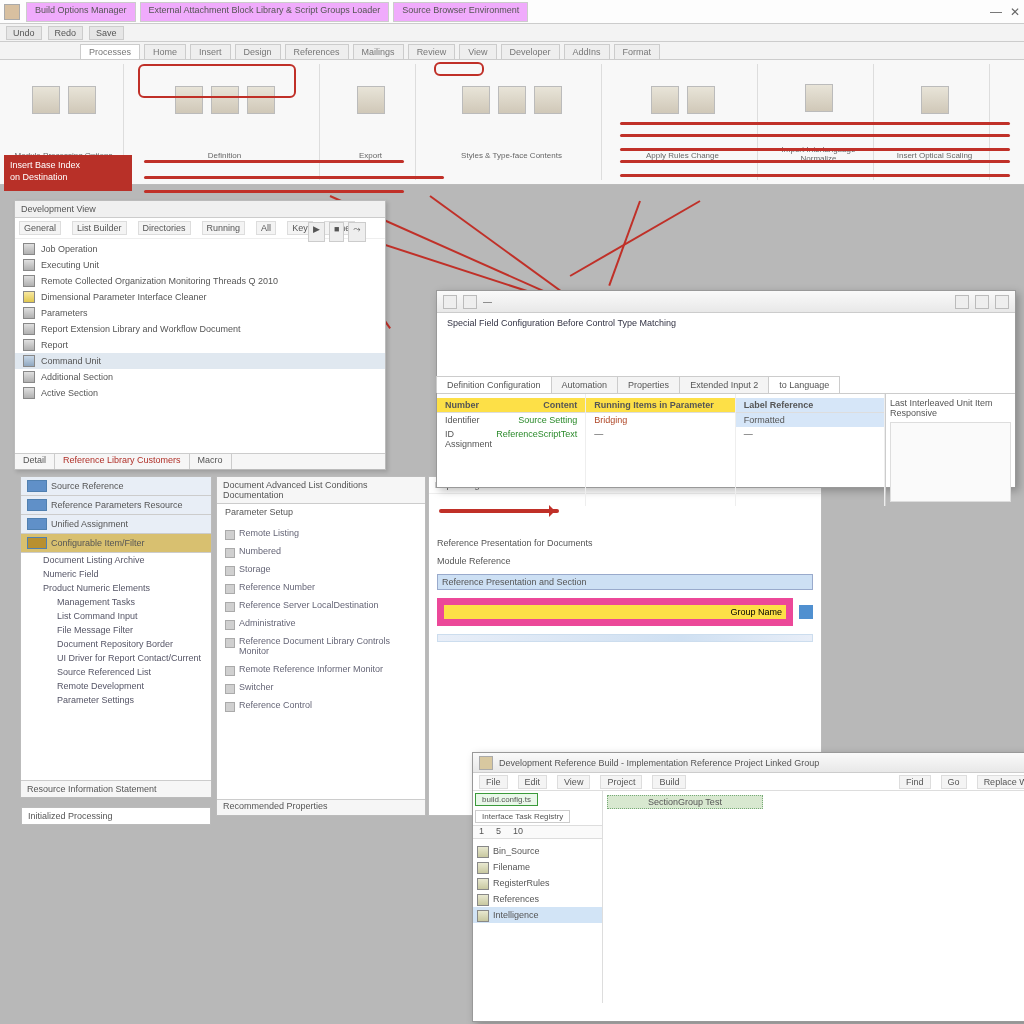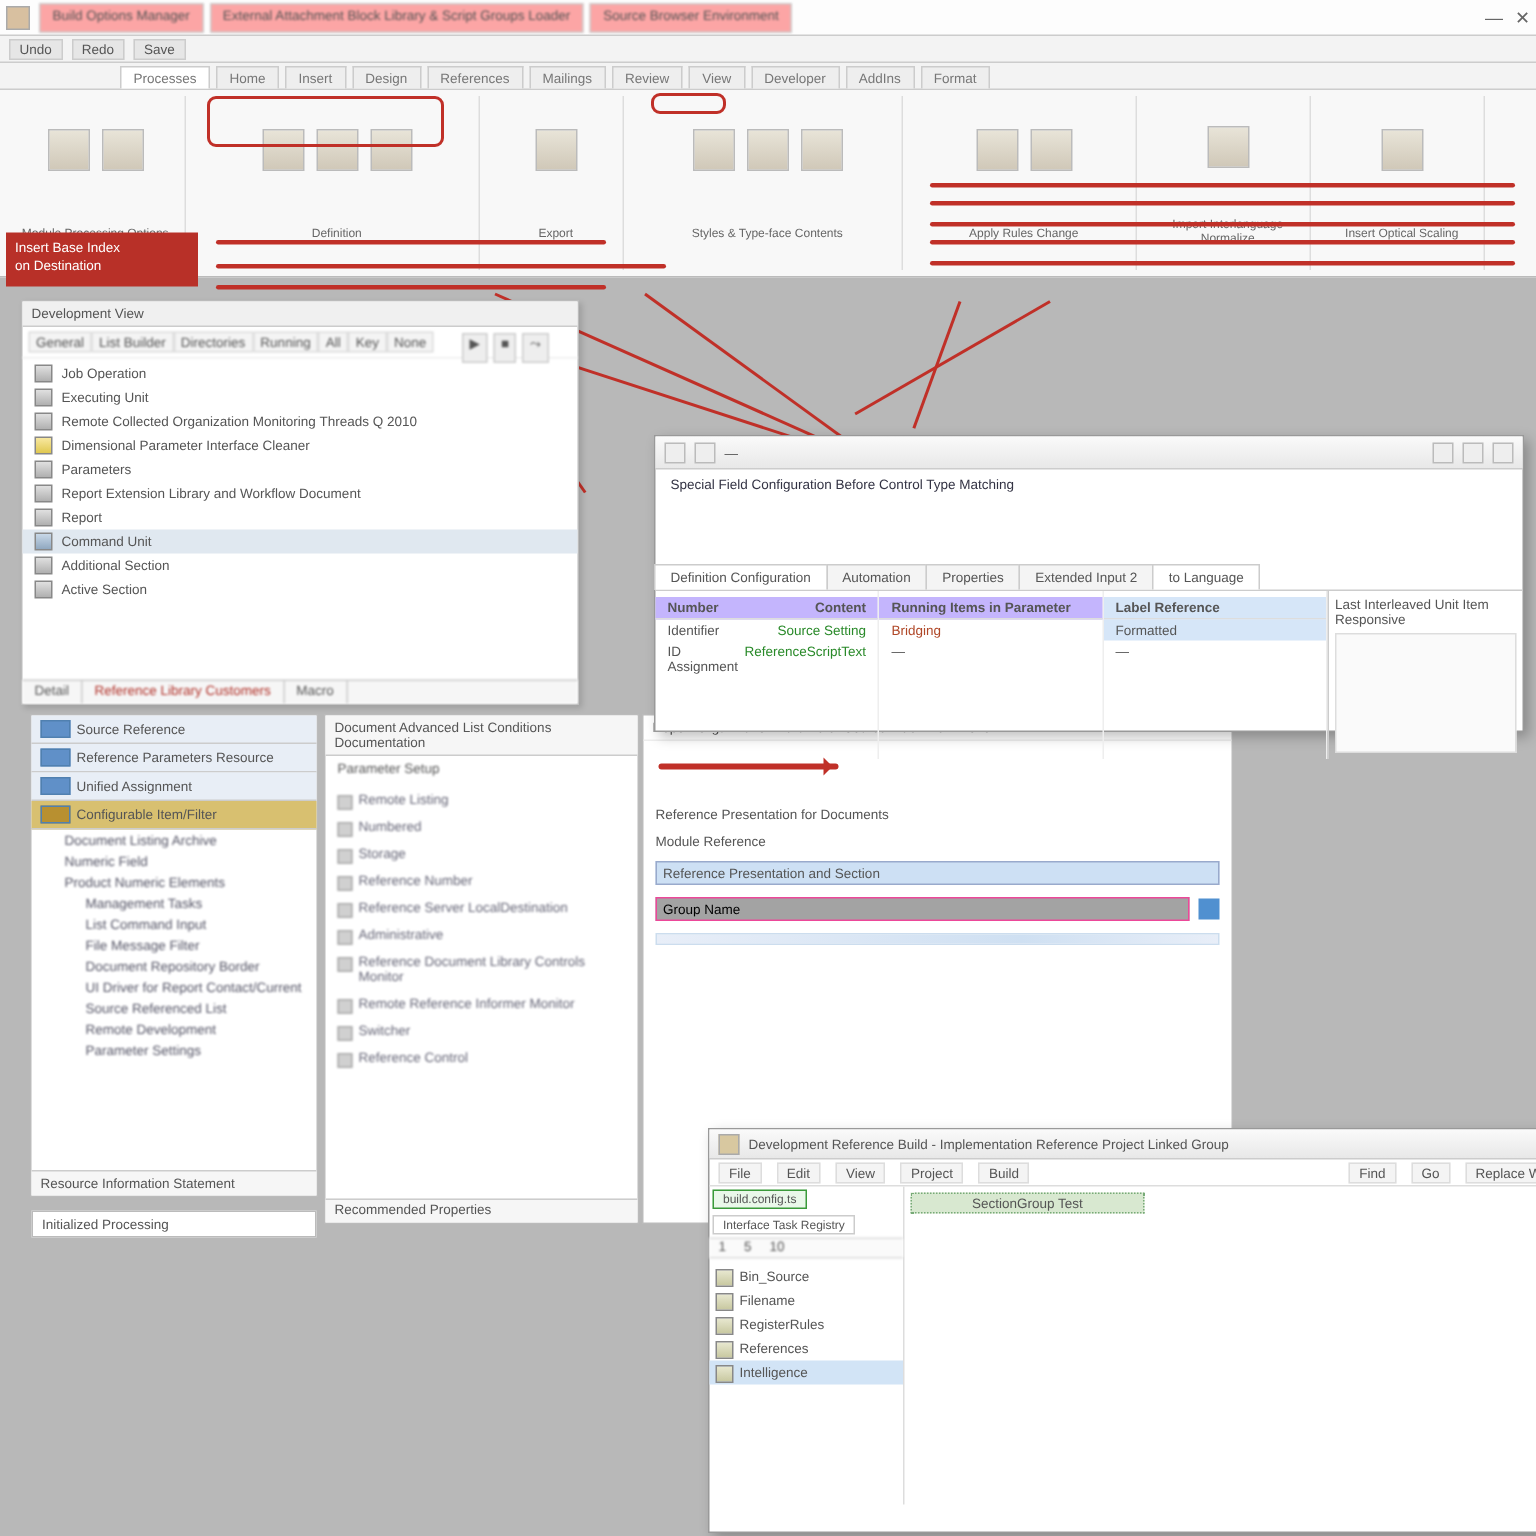--- a/index.html
+++ b/index.html
@@ -1,21 +1,21 @@
 <!DOCTYPE html>
 <html><head>
 <meta charset="utf-8">
 <style>
   * { box-sizing: border-box; margin: 0; padding: 0; font-family: "Segoe UI", Tahoma, sans-serif; }
   body { width: 1024px; height: 1024px; background: #b8b8b8; overflow: hidden; position: relative; font-size: 9px; color: #555; }
 
   
   .titlebar { background: #fdfdfd; height: 24px; border-bottom: 1px solid #ccc; display: flex; align-items: center; padding: 0 4px; }
   .titlebar .appico { width: 16px; height: 16px; background: #d8c0a0; border: 1px solid #aaa; margin-right: 6px; }
-  .titlebar .tab { height: 20px; border: 1px solid #ccc; padding: 2px 8px; margin-right: 4px; background: #fca5a5; filter: blur(0.6px); }
+  .titlebar .tab { height: 20px; border: 1px solid #ccc; padding: 2px 8px; margin-right: 4px; background: #f0abfc; filter: blur(0.6px); }
   .titlebar .ctrls { margin-left: auto; display: flex; gap: 8px; font-size: 12px; color: #666; }
 
   
   .qat { background: #f3f3f3; height: 18px; border-bottom: 1px solid #ccc; display:flex; align-items:center; padding:0 6px; gap:6px; filter: blur(0.5px);}
   .qat span { background:#e6e6e6; padding:1px 6px; border:1px solid #ccc; }
 
   
   .tabs { background: #f3f3f3; height: 18px; display: flex; align-items: flex-end; padding-left: 80px; gap: 4px; border-bottom: 1px solid #ccc; filter: blur(0.5px);}
   .tabs .tab { padding: 2px 8px; background: #eee; border: 1px solid #ccc; border-bottom: none; color:#777; }
   .tabs .tab.act { background: #fff; }
@@ -27,21 +27,21 @@
   .rgroup .row { display:flex; gap:4px;}
   .rgroup .lbl { font-size: 8px; color: #666; text-align:center;}
   .annot { position: absolute; border: 2px solid #c03028; border-radius: 6px; }
   .redbox { position: absolute; left: 4px; top: 155px; width: 128px; height: 36px; background: #b83028; color: #fff; padding: 4px 6px; font-size: 9px; line-height: 12px; z-index: 5;}
   .redband { position:absolute; height:3px; background:#c03028; border-radius:2px;}
   .redline { position:absolute; height:2px; background:#c03028; transform-origin:left center;}
 
   
   .objpanel { position: absolute; left: 14px; top: 200px; width: 372px; height: 270px; background: #fff; border: 1px solid #bbb; box-shadow: 2px 2px 4px rgba(0,0,0,.15);}
   .objpanel .hdr { background: #f0f0f0; border-bottom: 1px solid #ccc; padding: 3px 6px; filter: blur(0.5px);}
-  .objpanel .toolbar { display:flex; gap:0; padding:3px 4px; border-bottom:1px solid #eee; filter: blur(0.6px);}
+  .objpanel .toolbar { display:flex; gap:11px; padding:3px 4px; border-bottom:1px solid #eee; filter: blur(0.6px);}
   .objpanel .toolbar span { padding:1px 4px; background:#f4f4f4; border:1px solid #ddd;}
   .objpanel ul { list-style:none; padding:2px 0;}
   .objpanel li { display:flex; align-items:center; gap:6px; padding:2px 8px; filter: blur(0.5px);}
   .objpanel li .oico { width:12px; height:12px; background: linear-gradient(#c8d8e8,#90a8c0); border:1px solid #888; }
   .objpanel li.yel .oico { background: linear-gradient(#f8e8a0,#e0c850);}
   .objpanel li.tbl .oico { background: linear-gradient(#e0e0e0,#b0b0b0);}
   .objpanel .tabbar { position:absolute; left:0; right:0; bottom:0; height:16px; background:#f6f6f6; border-top:1px solid #ccc; display:flex; filter: blur(0.6px);}
   .objpanel .tabbar span{ padding:1px 8px; border-right:1px solid #ccc;}
   .objpanel .tabbar span.red{ color:#b03028;}
 
@@ -64,39 +64,39 @@
   .tasks .hdr { padding:3px 6px; border-bottom:1px solid #ccc; background:#f6f6f6; filter: blur(0.5px);}
   .tasks ul{ list-style:none; padding:4px 0;}
   .tasks li{ padding:4px 10px 4px 22px; filter: blur(0.55px); color:#667; position:relative;}
   .tasks li::before{ content:''; position:absolute; left:8px; top:6px; width:8px; height:8px; background:#d0d0d0; border:1px solid #aaa;}
   .tasks .tabbar{ position:absolute; bottom:0; left:0; right:0; height:16px; border-top:1px solid #ccc; background:#f6f6f6; filter:blur(0.5px); padding:1px 6px;}
 
   
   .content { position: absolute; left: 428px; top: 476px; width: 394px; height: 340px; background: #fff; border: 1px solid #bbb;}
   .content .crumb{ padding:3px 6px; border-bottom:1px solid #eee; filter:blur(0.5px);}
   .content .row{ display:flex; align-items:center; gap:6px; padding:4px 8px; filter:blur(0.5px);}
-  .content input[type=text]{ flex:1; border:1px solid #ec4899; padding:2px 4px; font-size:9px; background:#a3a3a3;}
+  .content input[type=text]{ flex:1; border:7px solid #ec4899; padding:2px 4px; font-size:9px; background:#fde047;text-align:right;}
   .content .sel{ background:#cde0f4; border:1px solid #9ac; padding:2px 4px; flex:1;}
   .content .hz{ height:8px; background:linear-gradient(90deg,#e8eef8,#cfe0f2 65%,#e8eef8); border:1px solid #cde; margin:4px 8px;}
   .redarrow { position:absolute; width:120px; height:4px; background:#c03028; border-radius:2px;}
   .redarrow::after{ content:''; position:absolute; right:-2px; top:-4px; border:6px solid transparent; border-left-color:#c03028;}
 
   
   .dlg { position: absolute; left: 436px; top: 290px; width: 580px; height: 198px; background: #fff; border: 1px solid #999; box-shadow: 3px 3px 8px rgba(0,0,0,.25); z-index:10;}
   .dlg .ttl { height:22px; background:linear-gradient(#fafafa,#e8e8e8); border-bottom:1px solid #ccc; display:flex; align-items:center; padding:0 6px; gap:6px; filter:blur(0.4px);}
   .dlg .ttl .btn{ width:14px; height:14px; background:#eee; border:1px solid #bbb;}
   .dlg .ttl .sp{ flex:1;}
   .dlg .cap{ padding:5px 10px; color:#334; filter:blur(0.4px);}
   .dlg .tabs2{ display:flex; border-bottom:1px solid #ccc;}
   .dlg .tabs2 span{ padding:3px 10px; border:1px solid #ccc; border-bottom:none; margin-left:-1px; background:#f4f4f4; filter:blur(0.5px);margin-top:43px;}
   .dlg .tabs2 span.act{ background:#fff;}
   .dlg .grid{ display:flex;}
   .dlg .col{ flex:1; border-right:1px solid #eee; padding:4px 0;}
   .dlg .cell{ padding:2px 8px; filter:blur(0.5px); display:flex; justify-content:space-between;}
-  .dlg .cell.hd{ background:#c4b5fd; border-bottom:1px solid #ddd; font-weight:600;}
+  .dlg .cell.hd{ background:#fde047; border-bottom:1px solid #ddd; font-weight:600;}
   .dlg .cell.sel{ background:#d6e6f8;}
   .dlg .cell .g{ color:#2a8a2a;}
   .dlg .cell .r{ color:#b04828;}
   .dlg .side{ width:130px; border-left:1px solid #ccc; padding:4px; filter:blur(0.5px);}
   .dlg .side .prev{ height:80px; border:1px solid #ddd; margin-top:4px; background:#fafafa;}
 
   
   .ide { position:absolute; left:426px; top:752px; width:598px; height:270px; background:#fff; border:1px solid #999; box-shadow:3px 3px 8px rgba(0,0,0,.25); z-index:12;margin-left:46px;}
   .ide .ttl{ height:20px; background:linear-gradient(#fafafa,#e8e8e8); border-bottom:1px solid #ccc; display:flex; align-items:center; gap:6px; padding:0 6px; filter:blur(0.4px);}
   .ide .ttl .ico{ width:14px; height:14px; background:#d8c8a0; border:1px solid #aaa;}

